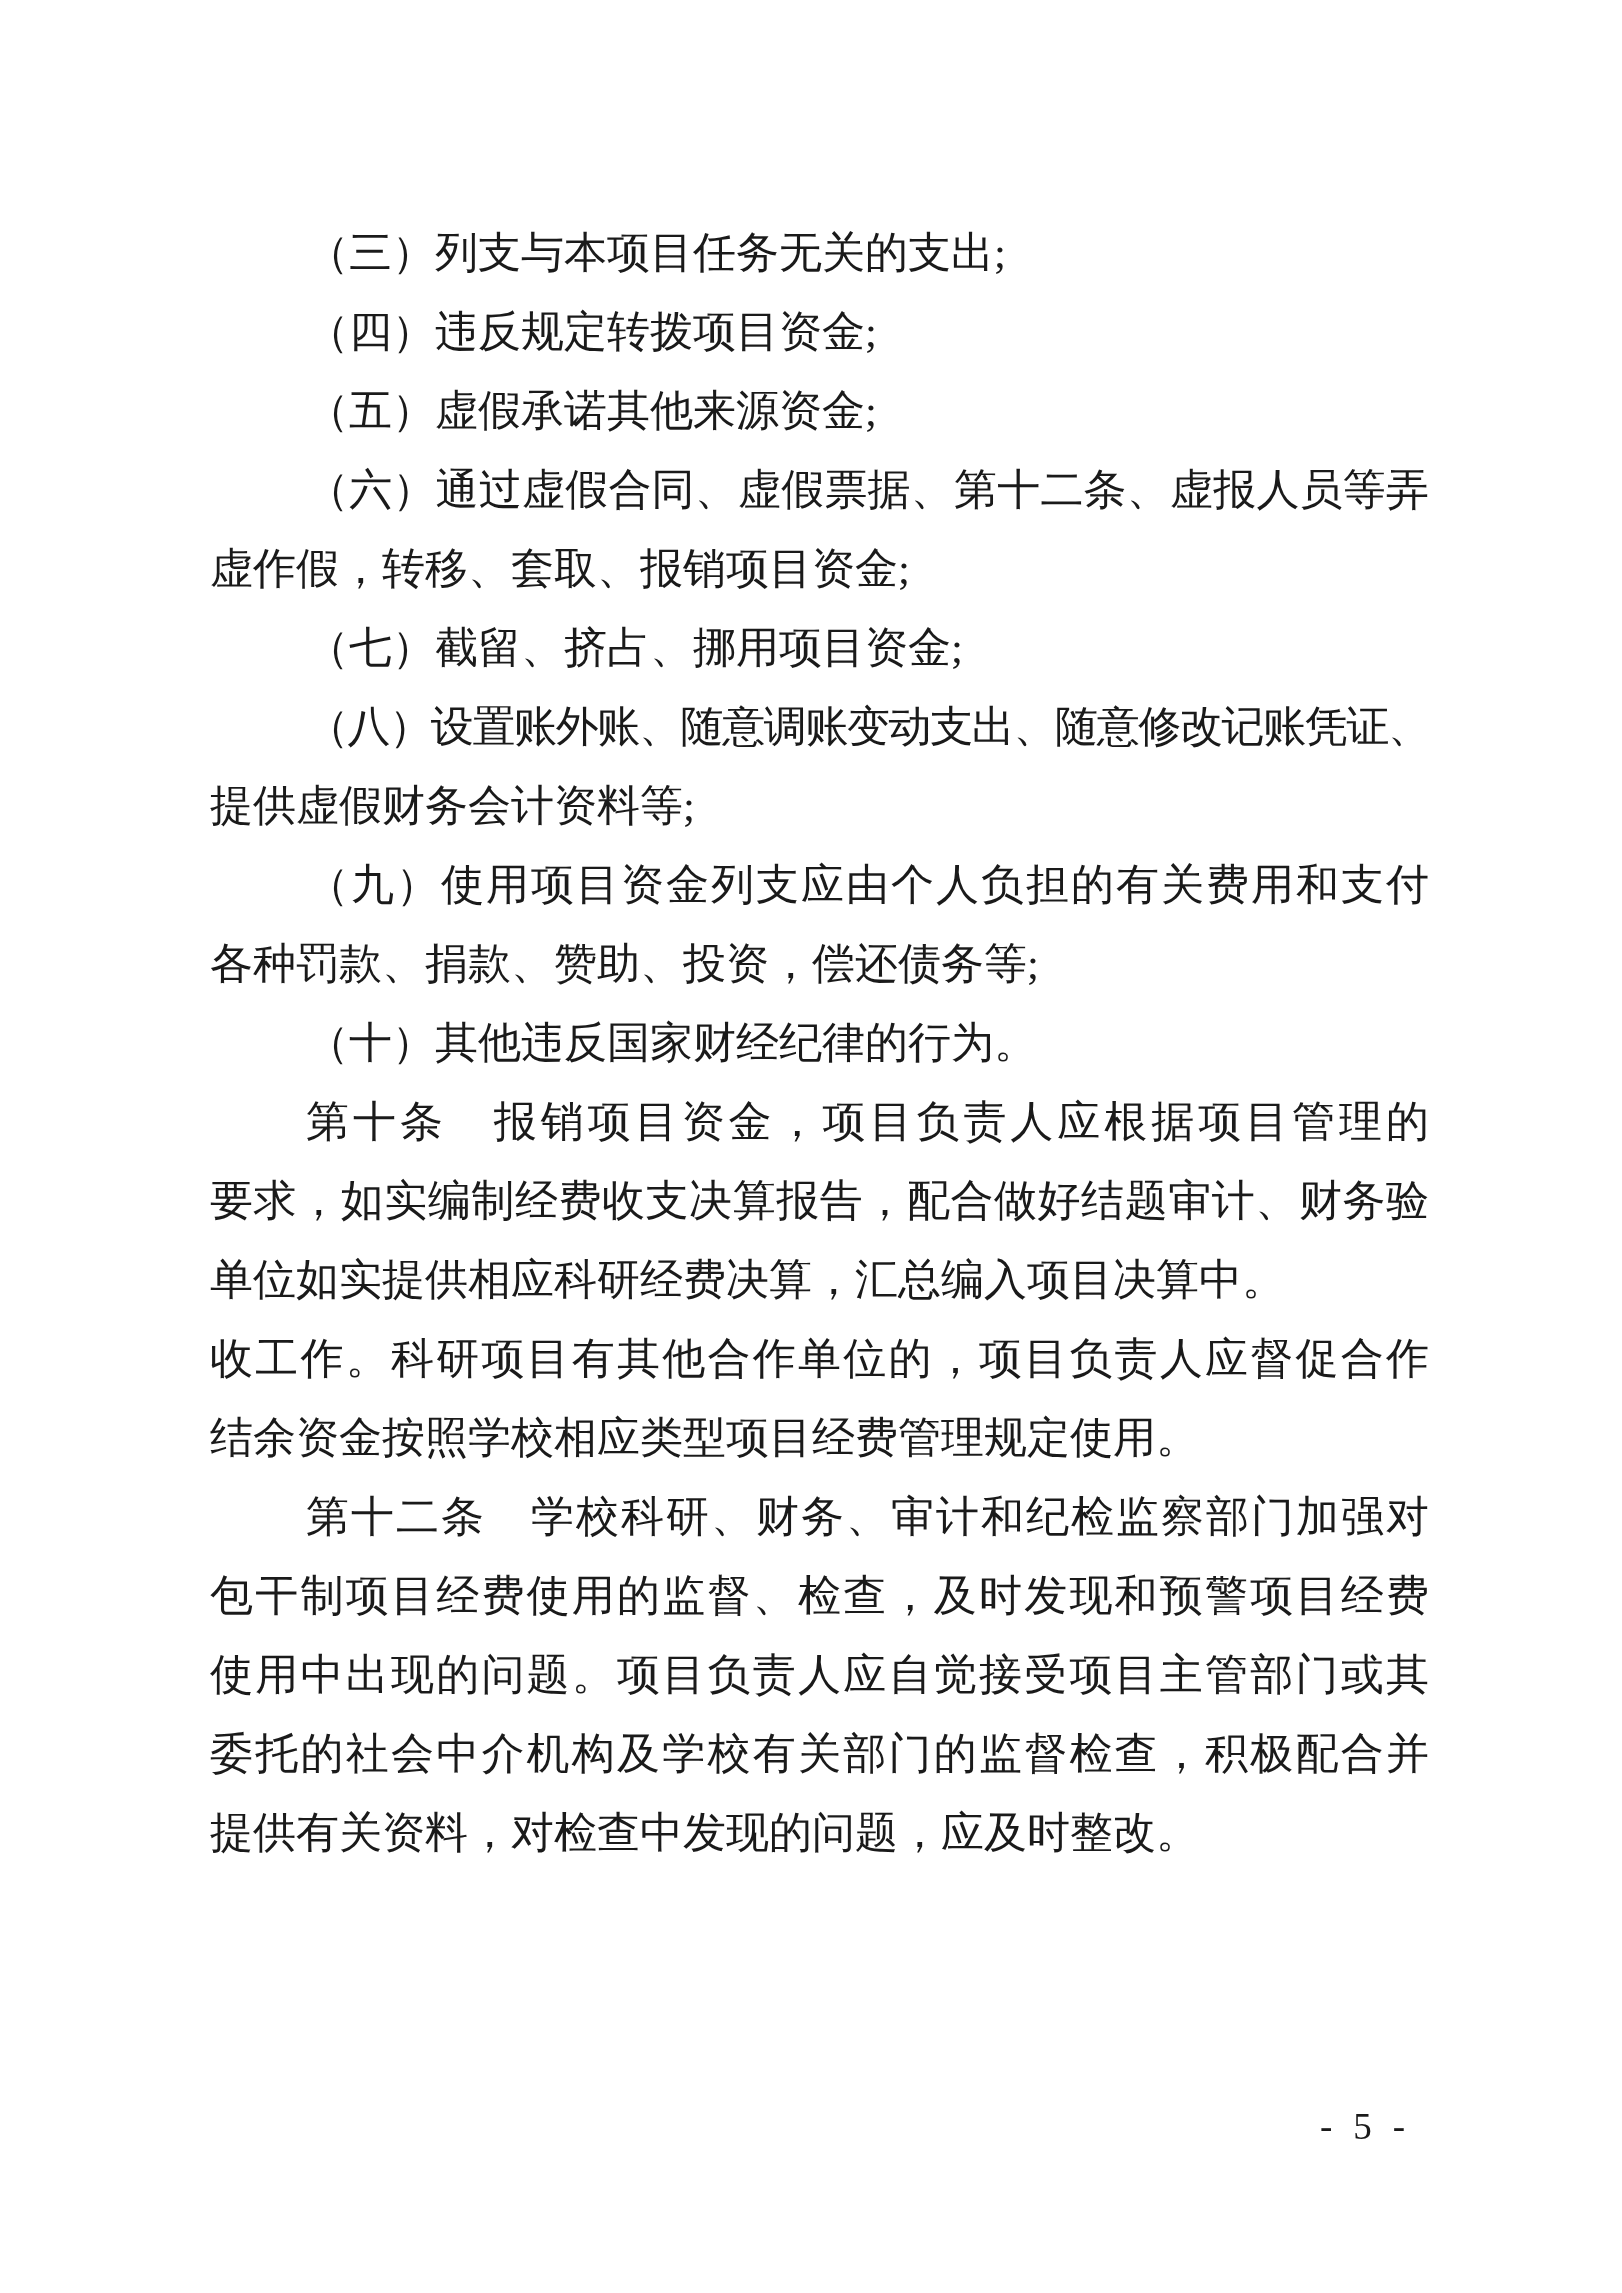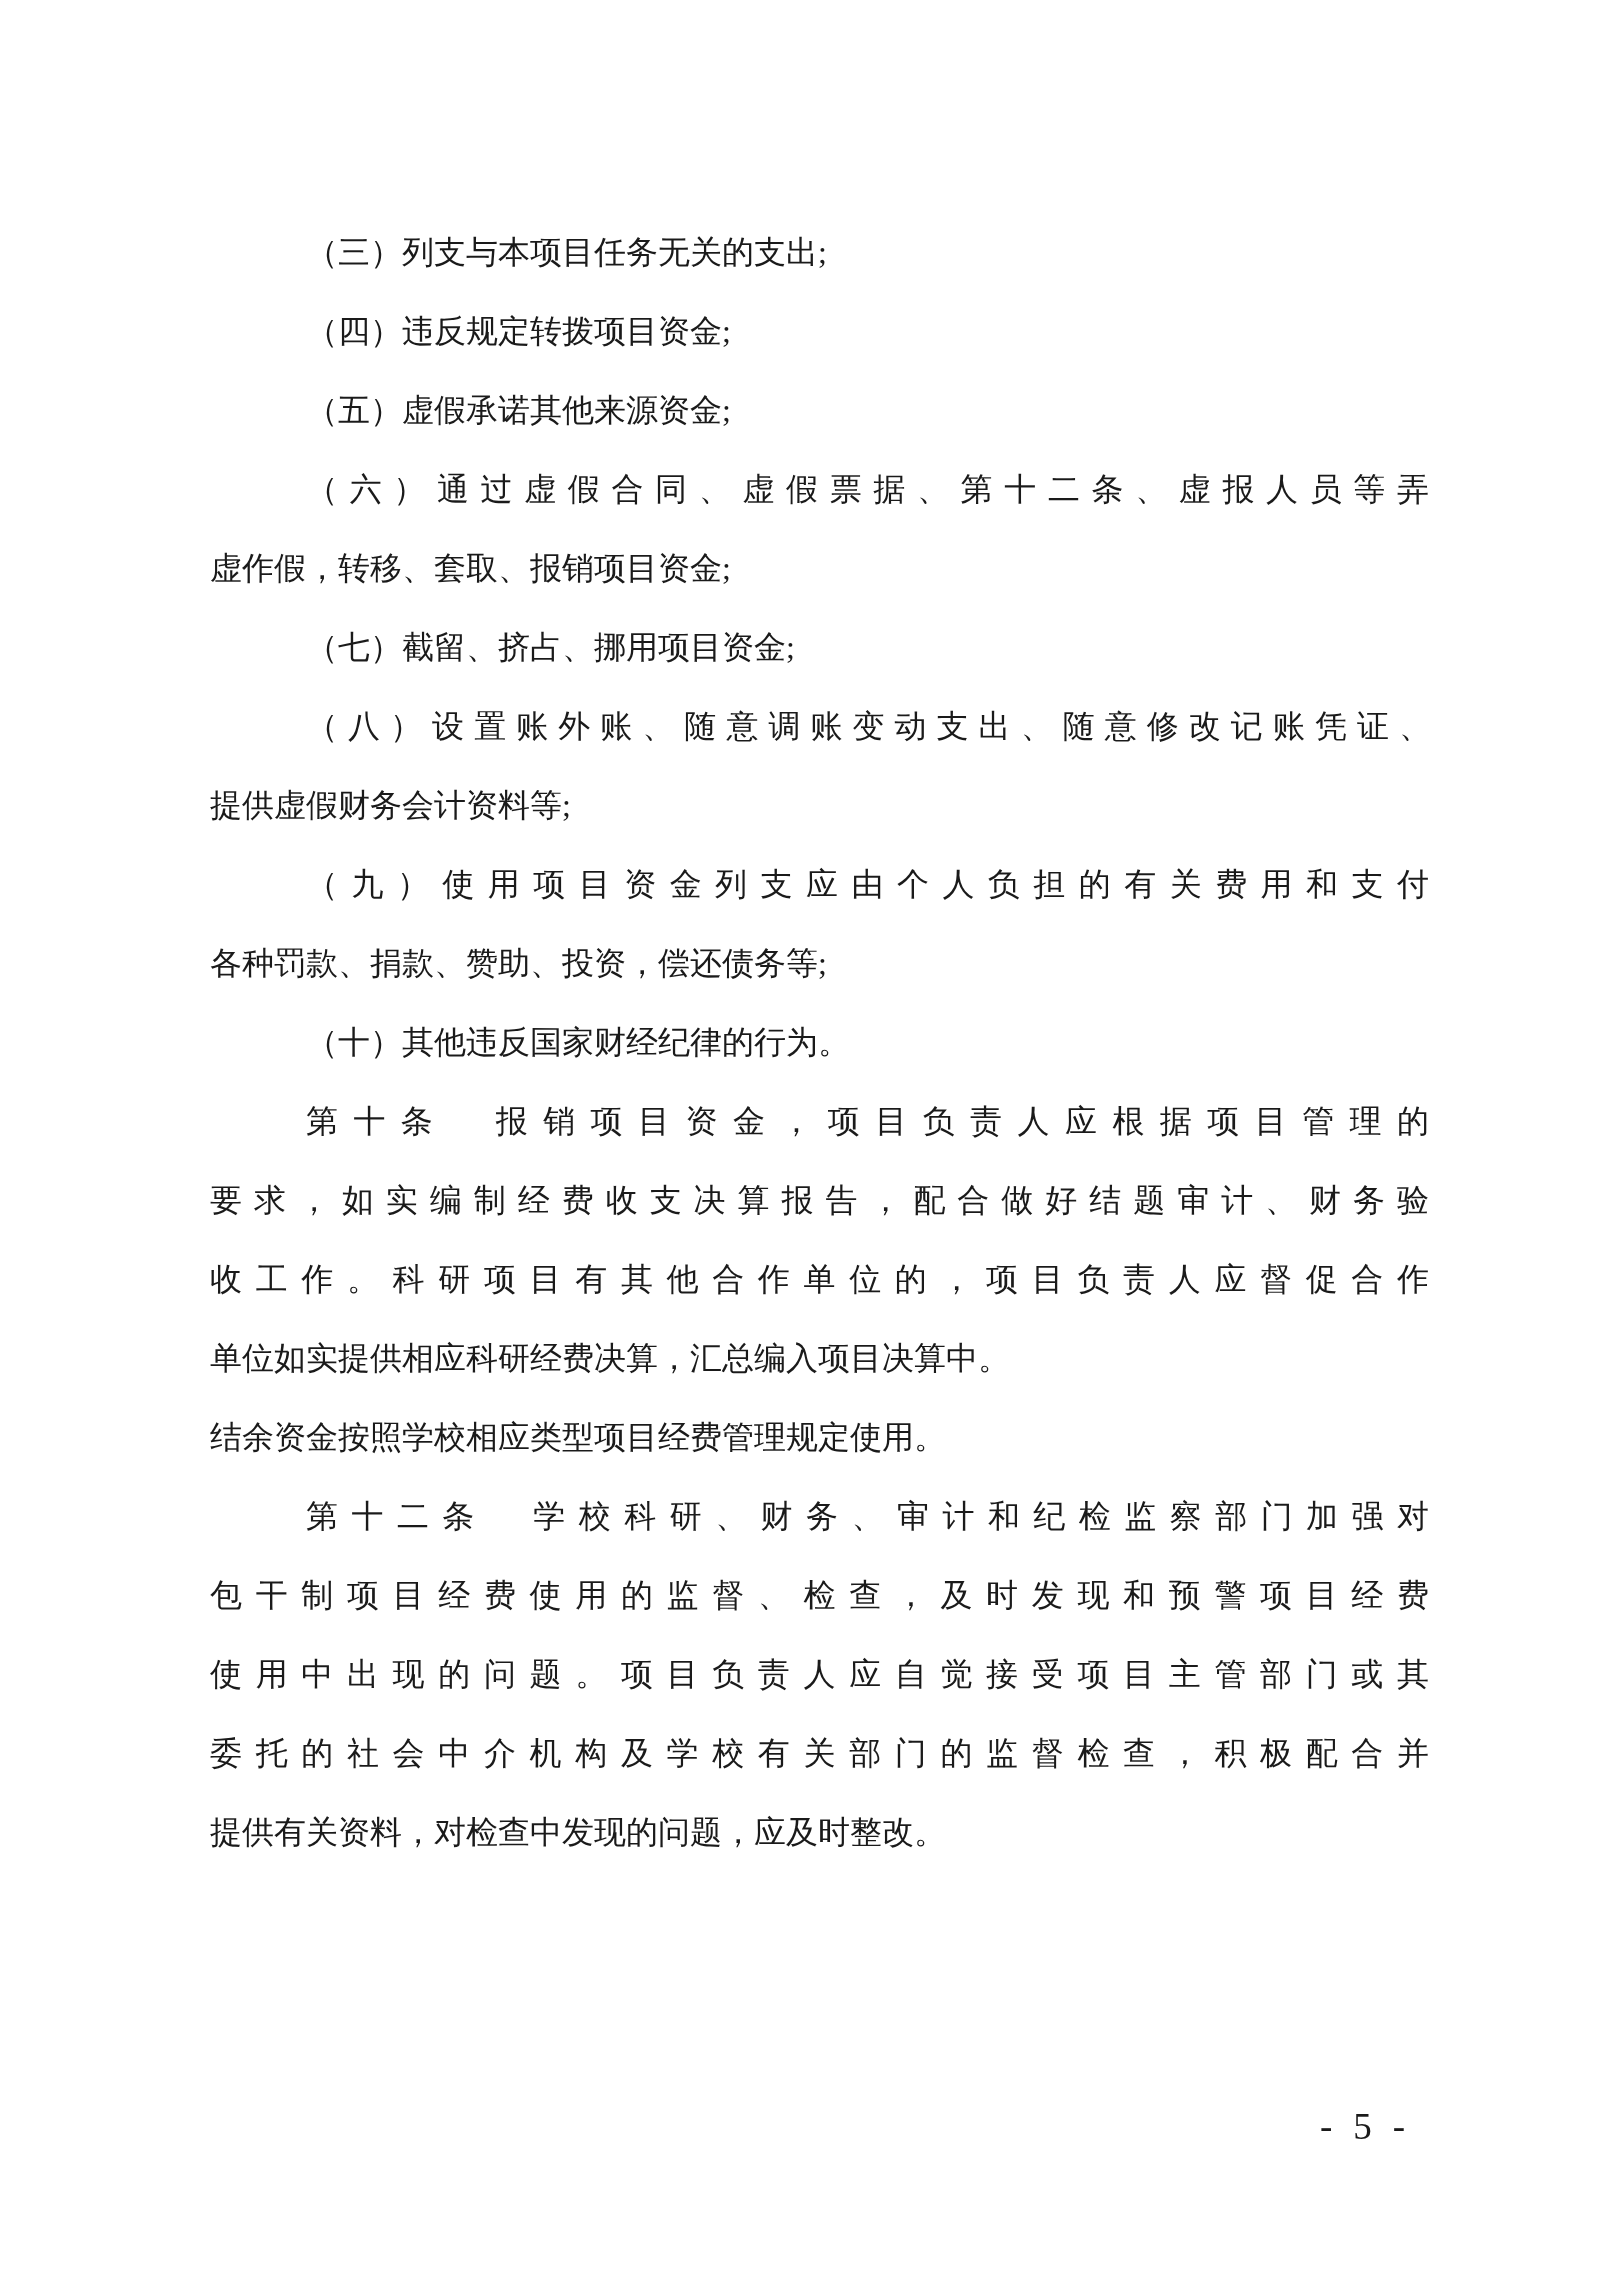--- a/index.html
+++ b/index.html
@@ -14,21 +14,21 @@
     background: #ffffff;
     color: #1a1a1a;
     font-family: "Liberation Serif", "DejaVu Serif", serif;
     overflow: hidden;
   }
   .bodytext {
     position: absolute;
     left: 210px;
     top: 213px;
     width: 1219px;
-    font-size: 32px;
+    font-size: 43px;
   }
   .line {
     height: 79px;
     line-height: 79px;
     white-space: nowrap;
     overflow: hidden;
   }
   .line.j {
     white-space: normal;
     text-align: justify;
@@ -69,22 +69,22 @@
     <div class="line"><span>虚作假，转移、套取、报销项目资金;</span></div>
     <div class="line ind"><span>（七）截留、挤占、挪用项目资金;</span></div>
     <div class="line ind j tight"><span>（八）设置账外账、随意调账变动支出、随意修改记账凭证、</span></div>
     <div class="line"><span>提供虚假财务会计资料等;</span></div>
     <div class="line ind j"><span>（九）使用项目资金列支应由个人负担的有关费用和支付</span></div>
     <div class="line"><span>各种罚款、捐款、赞助、投资，偿还债务等;</span></div>
     <div class="line ind"><span>（十）其他违反国家财经纪律的行为。</span></div>
 
     <div class="line ind j"><span class="b">第十条</span><span>　报销项目资金，项目负责人应根据项目管理的</span></div>
     <div class="line j"><span>要求，如实编制经费收支决算报告，配合做好结题审计、财务验</span></div>
+    <div class="line"><span>单位如实提供相应科研经费决算，汇总编入项目决算中。</span></div>
     <div class="line j"><span>收工作。科研项目有其他合作单位的，项目负责人应督促合作</span></div>
-    <div class="line"><span>单位如实提供相应科研经费决算，汇总编入项目决算中。</span></div>
 
     <div class="line"><span>结余资金按照学校相应类型项目经费管理规定使用。</span></div>
 
     <div class="line ind j"><span class="b">第十二条</span><span>　学校科研、财务、审计和纪检监察部门加强对</span></div>
     <div class="line j"><span>包干制项目经费使用的监督、检查，及时发现和预警项目经费</span></div>
     <div class="line j"><span>使用中出现的问题。项目负责人应自觉接受项目主管部门或其</span></div>
     <div class="line j"><span>委托的社会中介机构及学校有关部门的监督检查，积极配合并</span></div>
     <div class="line"><span>提供有关资料，对检查中发现的问题，应及时整改。</span></div>
 
   </div>

